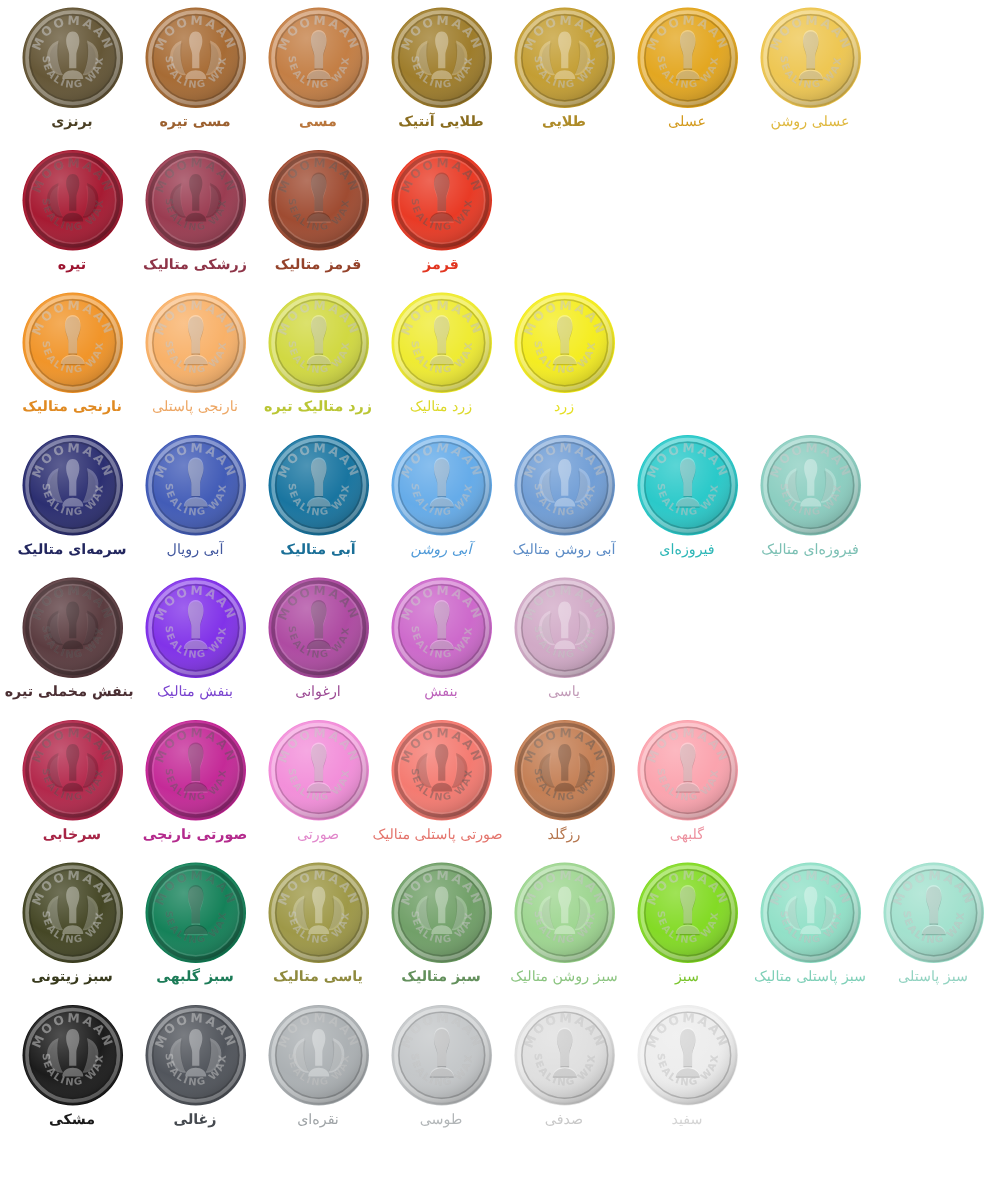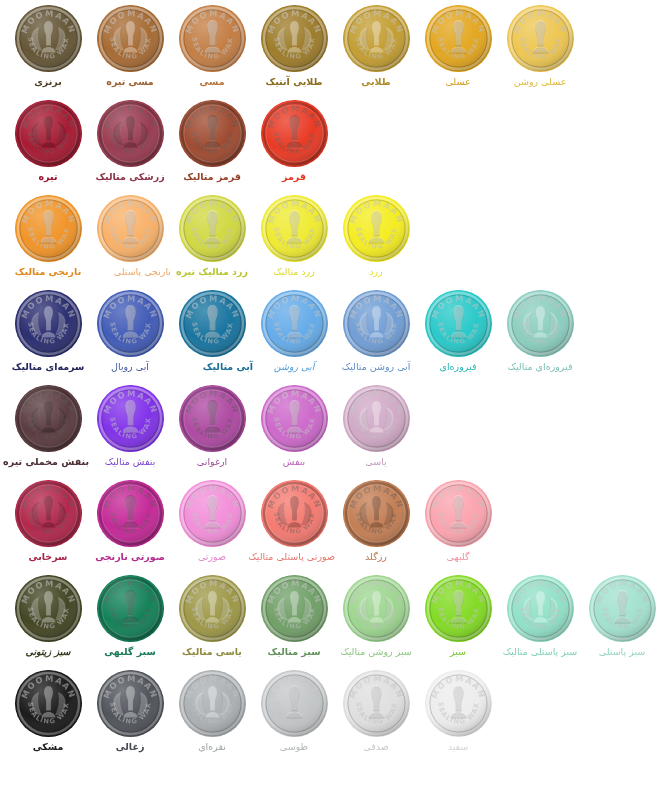--- a/index.html
+++ b/index.html
@@ -457,21 +457,21 @@
               <path d="M25.5 48.5 C25.5 44.8 29.1 42.2 33.5 42.2 C37.9 42.2 41.5 44.8 41.5 48.5 Z" fill="rgba(0,0,0,0.20)"></path>
               <path d="M25.5 47.7 C25.5 44 29.1 41.4 33.5 41.4 C37.9 41.4 41.5 44 41.5 47.7 Z" fill="rgba(255,255,255,0.34)"></path>
             </g>
             <text font-family="DejaVu Sans, sans-serif" font-size="8.2" font-weight="bold" letter-spacing="1.5" fill="rgba(0,0,0,0.22)"><textPath href="#tp13" startOffset="50%" text-anchor="middle" dy="0.9">MOOMAAN</textPath></text>
             <text font-family="DejaVu Sans, sans-serif" font-size="8.2" font-weight="bold" letter-spacing="1.5" fill="rgba(255,255,255,0.40)"><textPath href="#tp13" startOffset="50%" text-anchor="middle">MOOMAAN</textPath></text>
             <text font-family="DejaVu Sans, sans-serif" font-size="6.6" font-weight="bold" letter-spacing="1.2" fill="rgba(0,0,0,0.22)"><textPath href="#bp13" startOffset="50%" text-anchor="middle" dy="-1.2">SEALING WAX</textPath></text>
             <text font-family="DejaVu Sans, sans-serif" font-size="6.6" font-weight="bold" letter-spacing="1.2" fill="rgba(255,255,255,0.40)"><textPath href="#bp13" startOffset="50%" text-anchor="middle" dy="-2.1">SEALING WAX</textPath></text>
             <circle cx="33.5" cy="33.5" r="33" fill="url(#g13)"></circle>
           </svg>
         </div>
-        <span class="swatch-label" style="color: rgb(237, 167, 101); text-align: right;">نارنجی پاستلی</span>
+        <span class="swatch-label" style="color: rgb(237, 167, 101);">نارنجی پاستلی</span>
       </div>
       <div class="swatch-cell" style="left: 171px;">
         <div class="seal" style="background: rgb(207, 215, 58);">
           <svg viewBox="0 0 67 67" xmlns="http://www.w3.org/2000/svg">
             <defs>
               <radialGradient id="g14" cx="38%" cy="30%" r="78%">
                 <stop offset="0%" stop-color="#ffffff" stop-opacity="0.26"></stop>
                 <stop offset="55%" stop-color="#ffffff" stop-opacity="0.04"></stop>
                 <stop offset="100%" stop-color="#000000" stop-opacity="0.30"></stop>
               </radialGradient>
@@ -641,21 +641,21 @@
               <path d="M25.5 48.5 C25.5 44.8 29.1 42.2 33.5 42.2 C37.9 42.2 41.5 44.8 41.5 48.5 Z" fill="rgba(0,0,0,0.20)"></path>
               <path d="M25.5 47.7 C25.5 44 29.1 41.4 33.5 41.4 C37.9 41.4 41.5 44 41.5 47.7 Z" fill="rgba(255,255,255,0.34)"></path>
             </g>
             <text font-family="DejaVu Sans, sans-serif" font-size="8.2" font-weight="bold" letter-spacing="1.5" fill="rgba(0,0,0,0.22)"><textPath href="#tp19" startOffset="50%" text-anchor="middle" dy="0.9">MOOMAAN</textPath></text>
             <text font-family="DejaVu Sans, sans-serif" font-size="8.2" font-weight="bold" letter-spacing="1.5" fill="rgba(255,255,255,0.40)"><textPath href="#tp19" startOffset="50%" text-anchor="middle">MOOMAAN</textPath></text>
             <text font-family="DejaVu Sans, sans-serif" font-size="6.6" font-weight="bold" letter-spacing="1.2" fill="rgba(0,0,0,0.22)"><textPath href="#bp19" startOffset="50%" text-anchor="middle" dy="-1.2">SEALING WAX</textPath></text>
             <text font-family="DejaVu Sans, sans-serif" font-size="6.6" font-weight="bold" letter-spacing="1.2" fill="rgba(255,255,255,0.40)"><textPath href="#bp19" startOffset="50%" text-anchor="middle" dy="-2.1">SEALING WAX</textPath></text>
             <circle cx="33.5" cy="33.5" r="33" fill="url(#g19)"></circle>
           </svg>
         </div>
-        <span class="swatch-label bold" style="color: rgb(26, 111, 151); text-align: right;">آبی متالیک</span>
+        <span class="swatch-label bold" style="color: rgb(26, 111, 151);">آبی متالیک</span>
       </div>
       <div class="swatch-cell" style="left: 253px; font-style: italic;">
         <div class="seal" style="background: rgb(95, 168, 232);">
           <svg viewBox="0 0 67 67" xmlns="http://www.w3.org/2000/svg">
             <defs>
               <radialGradient id="g20" cx="38%" cy="30%" r="78%">
                 <stop offset="0%" stop-color="#ffffff" stop-opacity="0.26"></stop>
                 <stop offset="55%" stop-color="#ffffff" stop-opacity="0.04"></stop>
                 <stop offset="100%" stop-color="#000000" stop-opacity="0.30"></stop>
               </radialGradient>
@@ -1143,21 +1143,21 @@
               <path d="M24.8 23.5 C19.6 25.4 17 30.6 18.7 36.8 C20.2 42 24.3 44.8 26.7 44 C24.3 39.4 22.9 31.5 24.8 23.5 Z" fill="rgba(0,0,0,0.20)" opacity="0.35"></path>
               <path d="M42.2 23.5 C47.4 25.4 50 30.6 48.3 36.8 C46.8 42 42.7 44.8 40.3 44 C42.7 39.4 44.1 31.5 42.2 23.5 Z" fill="rgba(0,0,0,0.20)" opacity="0.35"></path>
             </g>
             <text font-family="DejaVu Sans, sans-serif" font-size="8.2" font-weight="bold" letter-spacing="1.5" fill="rgba(0,0,0,0.22)"><textPath href="#tp35" startOffset="50%" text-anchor="middle" dy="0.9">MOOMAAN</textPath></text>
             <text font-family="DejaVu Sans, sans-serif" font-size="8.2" font-weight="bold" letter-spacing="1.5" fill="rgba(255,255,255,0.40)"><textPath href="#tp35" startOffset="50%" text-anchor="middle">MOOMAAN</textPath></text>
             <text font-family="DejaVu Sans, sans-serif" font-size="6.6" font-weight="bold" letter-spacing="1.2" fill="rgba(0,0,0,0.22)"><textPath href="#bp35" startOffset="50%" text-anchor="middle" dy="-1.2">SEALING WAX</textPath></text>
             <text font-family="DejaVu Sans, sans-serif" font-size="6.6" font-weight="bold" letter-spacing="1.2" fill="rgba(255,255,255,0.40)"><textPath href="#bp35" startOffset="50%" text-anchor="middle" dy="-2.1">SEALING WAX</textPath></text>
             <circle cx="33.5" cy="33.5" r="33" fill="url(#g35)"></circle>
           </svg>
         </div>
-        <span class="swatch-label bold" style="color: rgb(55, 57, 28); font-style: italic;">سبز زیتونی</span>
+        <span class="swatch-label bold" style="color: rgb(55, 57, 28);">سبز زیتونی</span>
       </div>
       <div class="swatch-cell" style="left: 89px;">
         <div class="seal" style="background: rgb(11, 124, 82);">
           <svg viewBox="0 0 67 67" xmlns="http://www.w3.org/2000/svg">
             <defs>
               <radialGradient id="g36" cx="38%" cy="30%" r="78%">
                 <stop offset="0%" stop-color="#ffffff" stop-opacity="0.26"></stop>
                 <stop offset="55%" stop-color="#ffffff" stop-opacity="0.04"></stop>
                 <stop offset="100%" stop-color="#000000" stop-opacity="0.30"></stop>
               </radialGradient>

